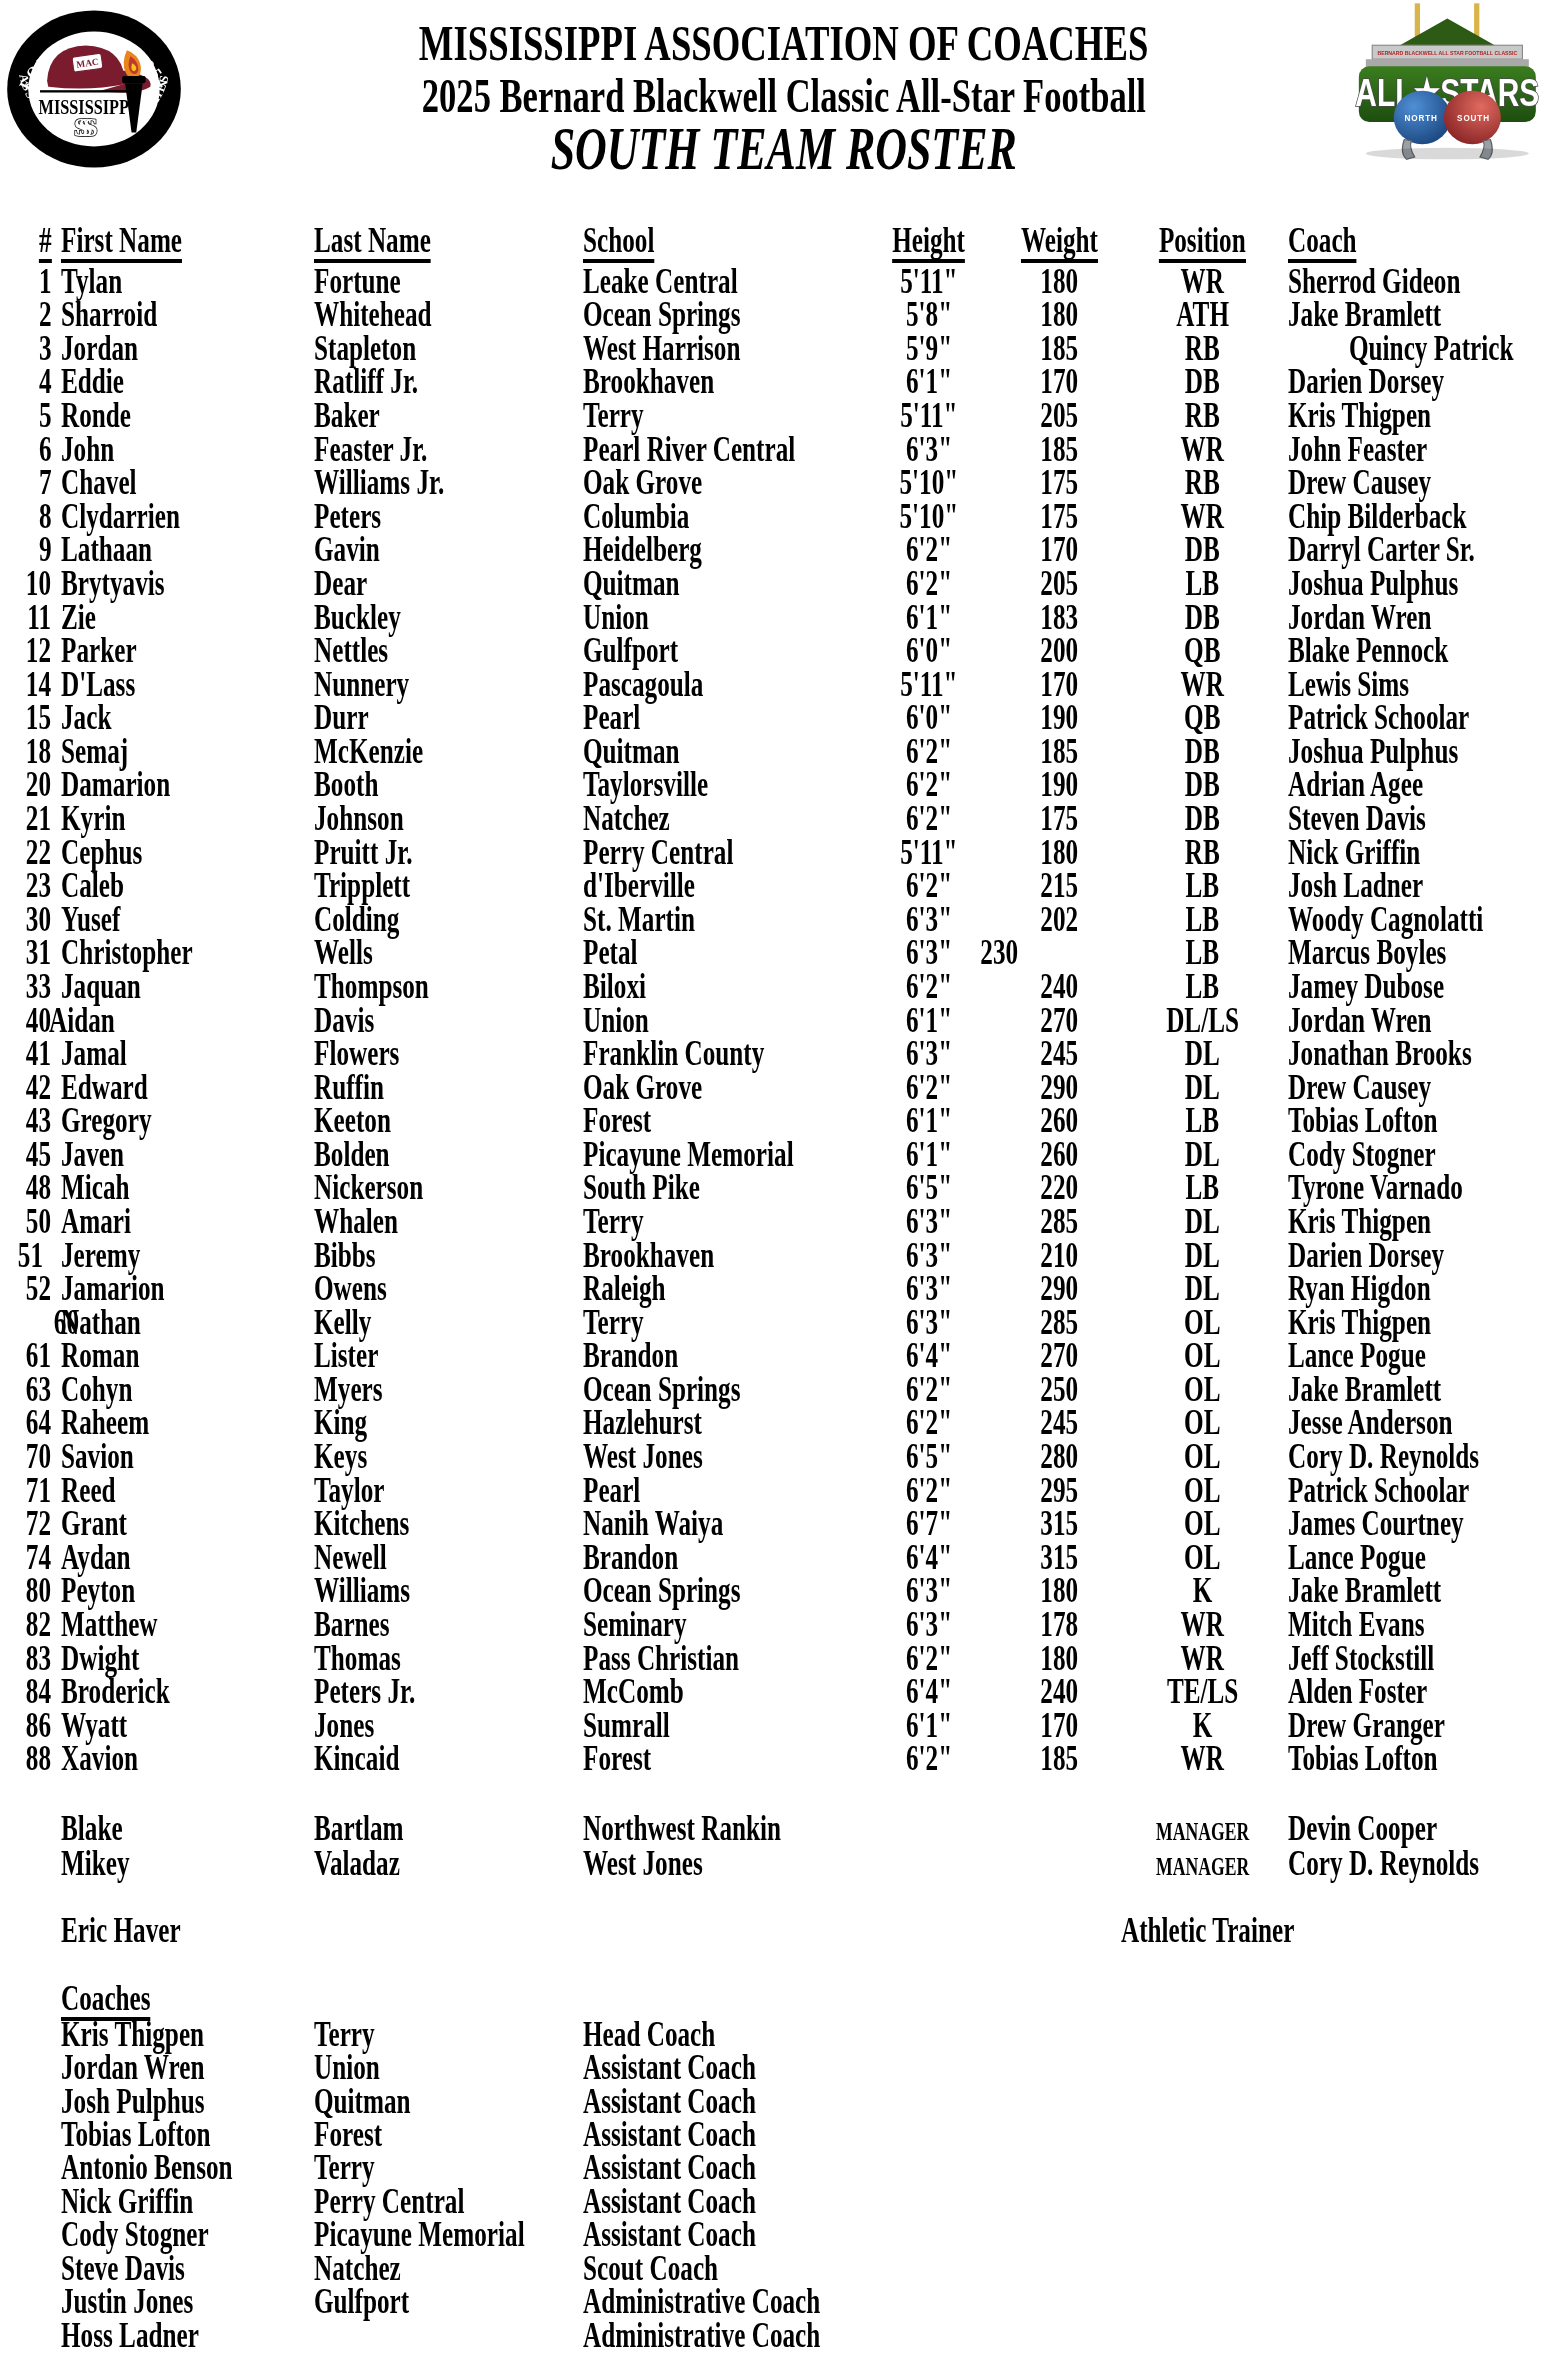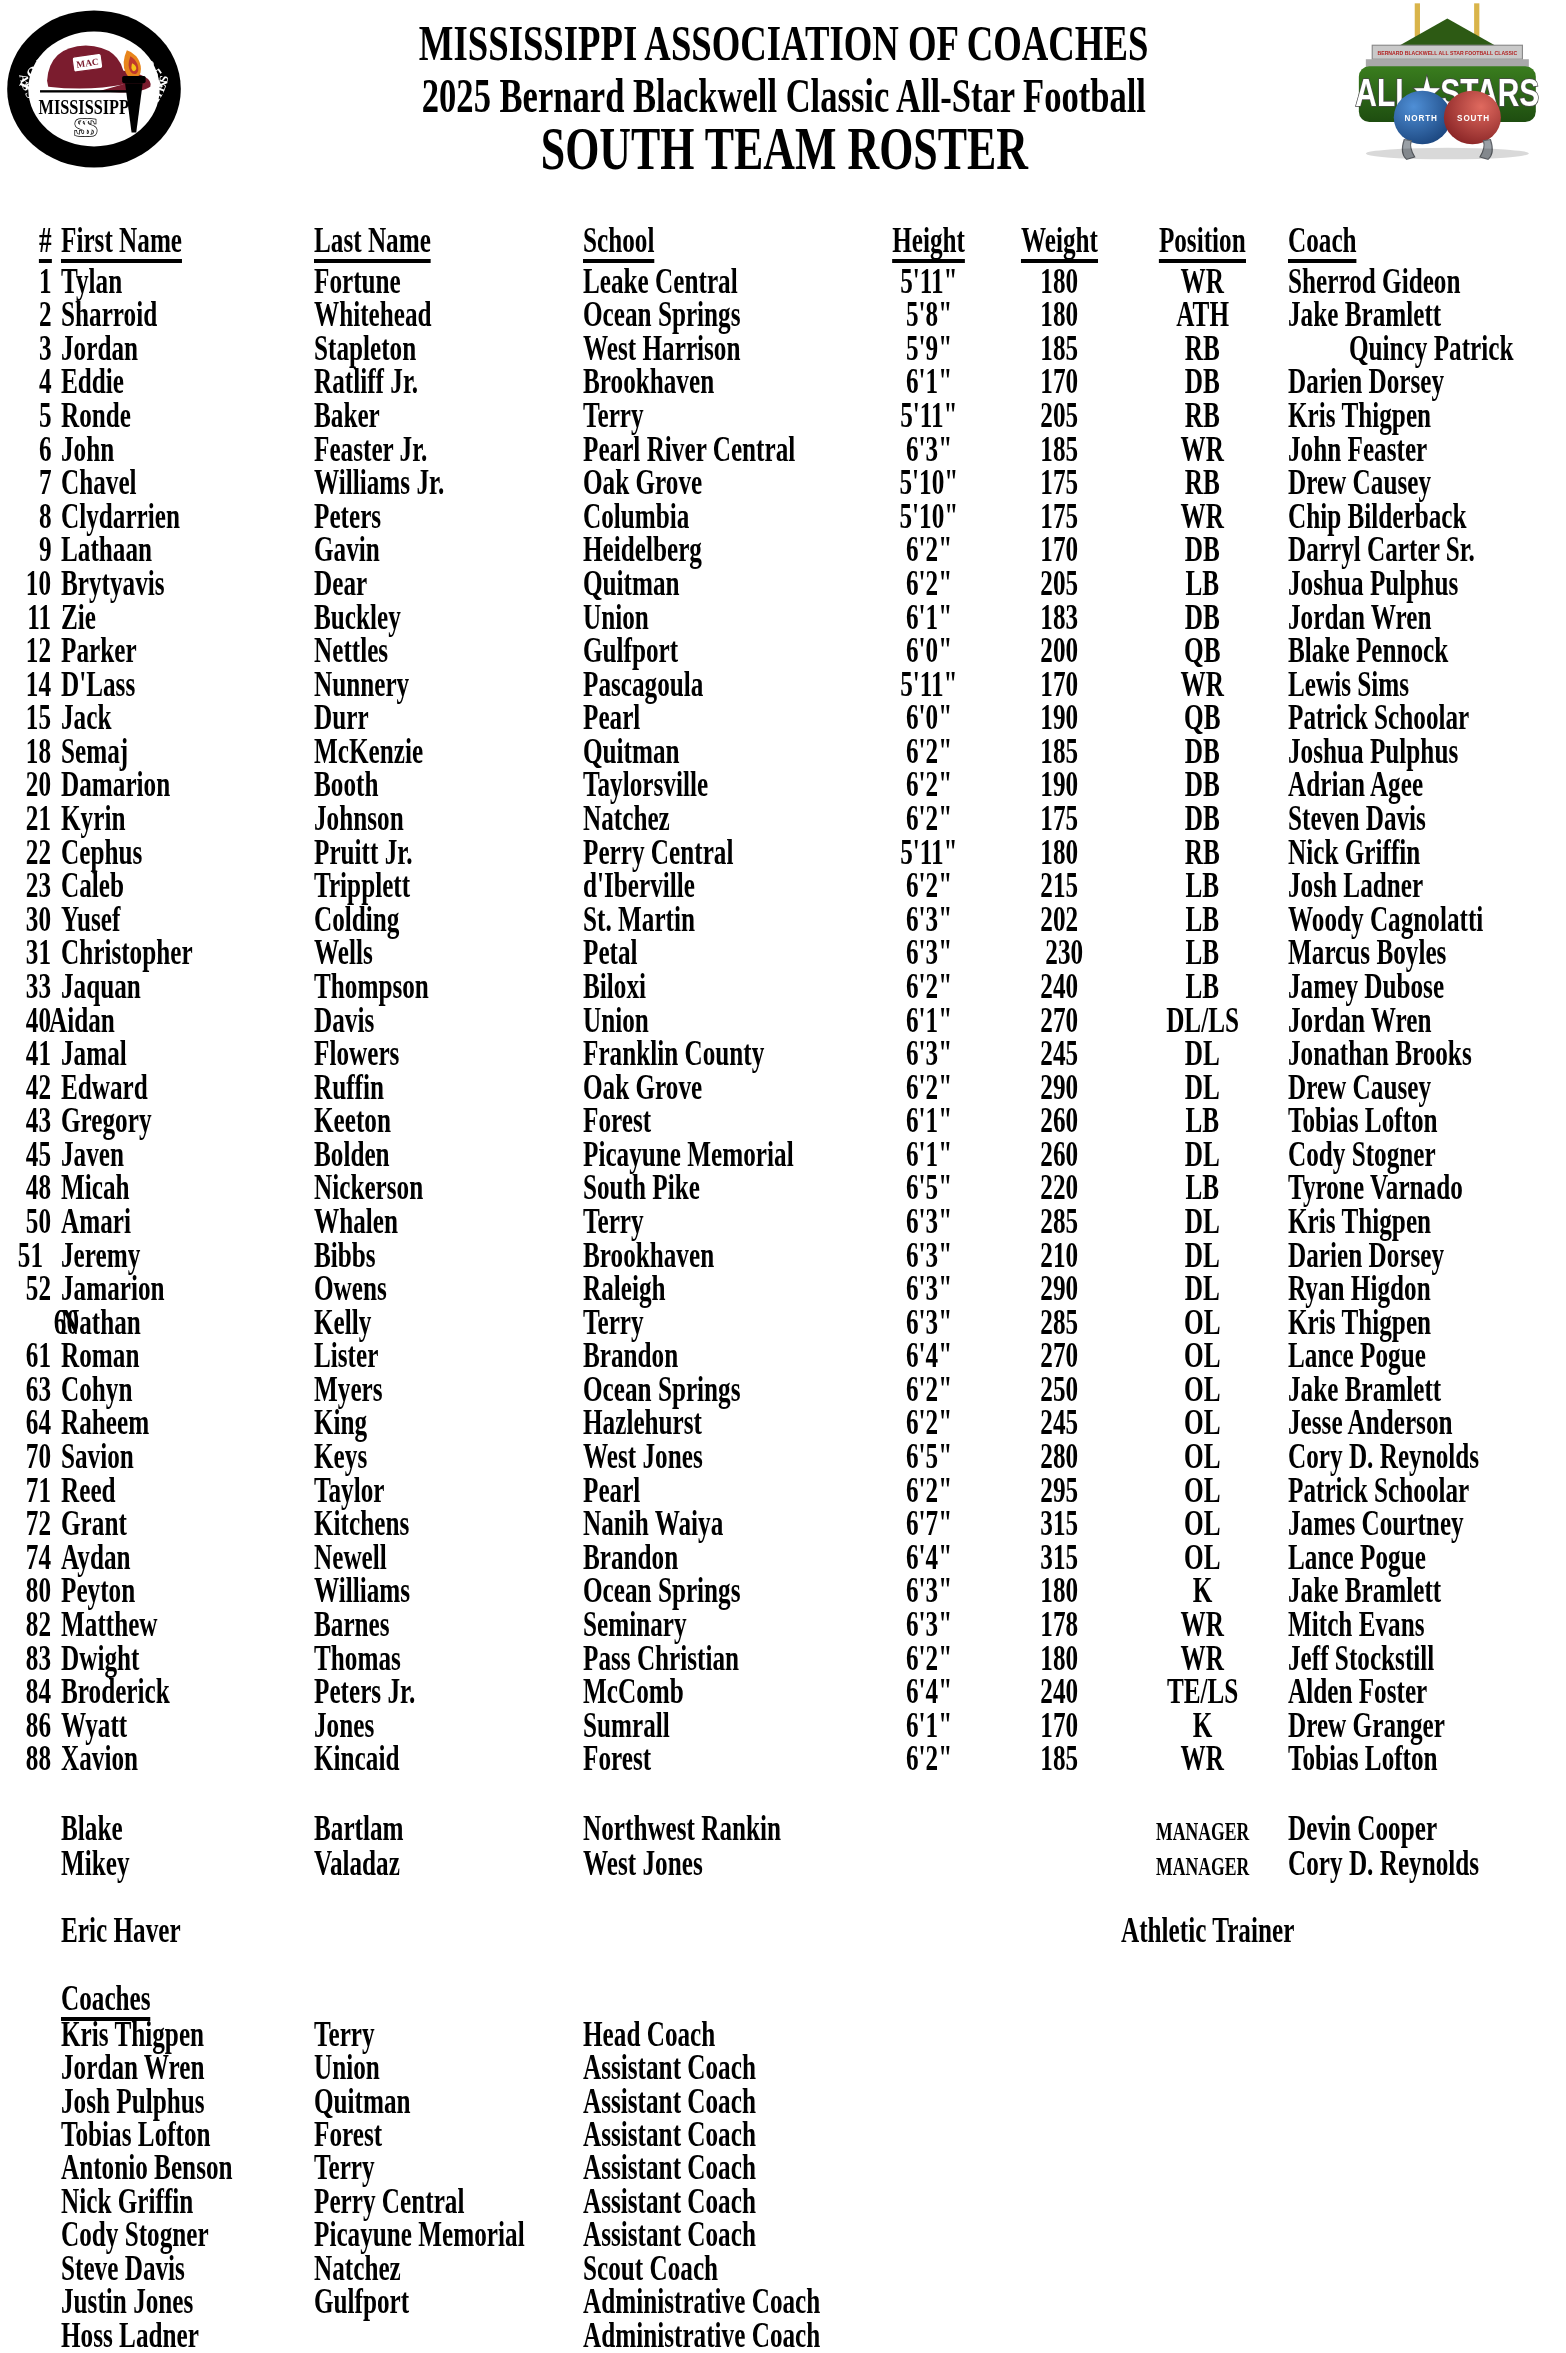--- a/index.html
+++ b/index.html
@@ -16,21 +16,21 @@
   .al-left{text-align:left;}
   .al-right{text-align:right;}
   .al-center{text-align:center;}
   .row{position:absolute;left:0;width:1566px;height:35px;}
   .hdr{border-bottom:4.7px solid #000;padding-bottom:1.2px;}
   .manager{font-size:24.5px;}
   
   .titleblock{position:absolute;left:192px;top:0;width:1184px;text-align:center;}
   .t1{position:absolute;top:16.3px;left:0;width:100%;font-size:51px;line-height:54px;}
   .t2{position:absolute;top:70px;left:0;width:100%;font-size:48px;line-height:51px;}
-  .t3{position:absolute;top:117px;left:0;width:100%;font-size:61px;line-height:63px;}
+  .t3{position:absolute;top:117px;left:0;width:100%;font-size:61px;line-height:63px;font-style:italic;}
   
   #mac-logo{position:absolute;left:5.8px;top:9.3px;width:176px;height:160px;}
   #allstars-logo{position:absolute;left:1346px;top:1.2px;width:205px;height:163px;}
   #coaches-heading{position:absolute;left:61px;top:1981px;height:35px;font-size:35px;line-height:35px;}
 </style>
 </head>
 <body>
 
 <div id="page">
 
@@ -323,21 +323,21 @@
         <div class="cell al-center" style="left: 1001px; width: 117px;"><span class="cond o-center">202</span></div>
         <div class="cell al-center" style="left: 1115px; width: 175px;"><span class="cond o-center">LB</span></div>
         <div class="cell al-left" style="left: 1288px; width: 274px;"><span class="cond o-left">Woody Cagnolatti</span></div>
       </div>
       <div class="row" style="top: 935px;">
         <div class="cell al-right" style="left: 0px; width: 51px;"><span class="cond o-right">31</span></div>
         <div class="cell al-left" style="left: 61px; width: 242px;"><span class="cond o-left">Christopher</span></div>
         <div class="cell al-left" style="left: 314px; width: 260px;"><span class="cond o-left">Wells</span></div>
         <div class="cell al-left" style="left: 583px; width: 280px;"><span class="cond o-left">Petal</span></div>
         <div class="cell al-center" style="left: 856px; width: 146px;"><span class="cond o-center">6'3"</span></div>
-        <div class="cell al-center" style="left: 1006px; width: 117px;"><span class="cond o-center">230</span></div>
+        <div class="cell al-center" style="left: 941px; width: 117px;"><span class="cond o-center">230</span></div>
         <div class="cell al-center" style="left: 1115px; width: 175px;"><span class="cond o-center">LB</span></div>
         <div class="cell al-left" style="left: 1288px; width: 274px;"><span class="cond o-left">Marcus Boyles</span></div>
       </div>
       <div class="row" style="top: 969px;">
         <div class="cell al-right" style="left: 0px; width: 51px;"><span class="cond o-right">33</span></div>
         <div class="cell al-left" style="left: 61px; width: 242px;"><span class="cond o-left">Jaquan</span></div>
         <div class="cell al-left" style="left: 314px; width: 260px;"><span class="cond o-left">Thompson</span></div>
         <div class="cell al-left" style="left: 583px; width: 280px;"><span class="cond o-left">Biloxi</span></div>
         <div class="cell al-center" style="left: 856px; width: 146px;"><span class="cond o-center">6'2"</span></div>
         <div class="cell al-center" style="left: 1001px; width: 117px;"><span class="cond o-center">240</span></div>

